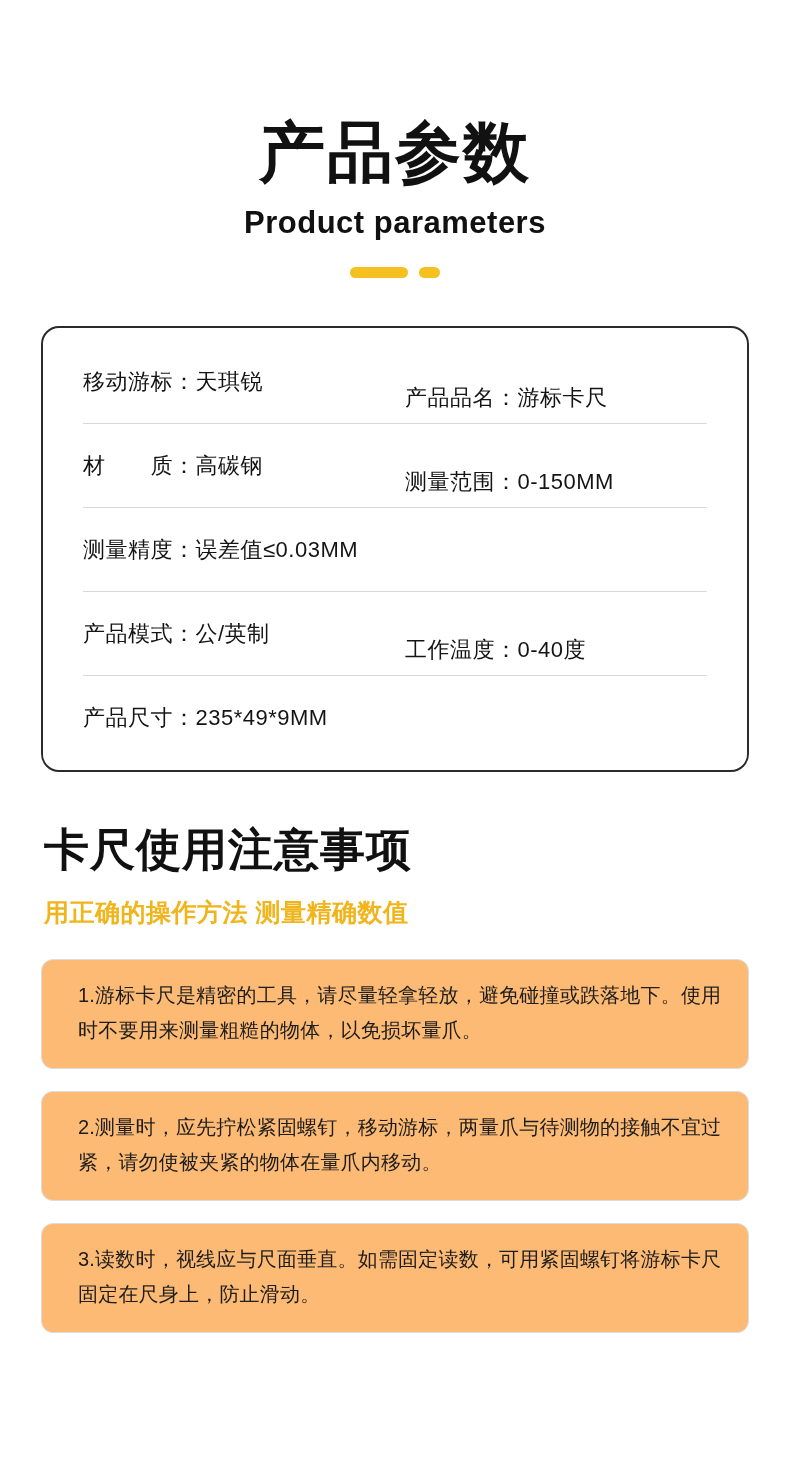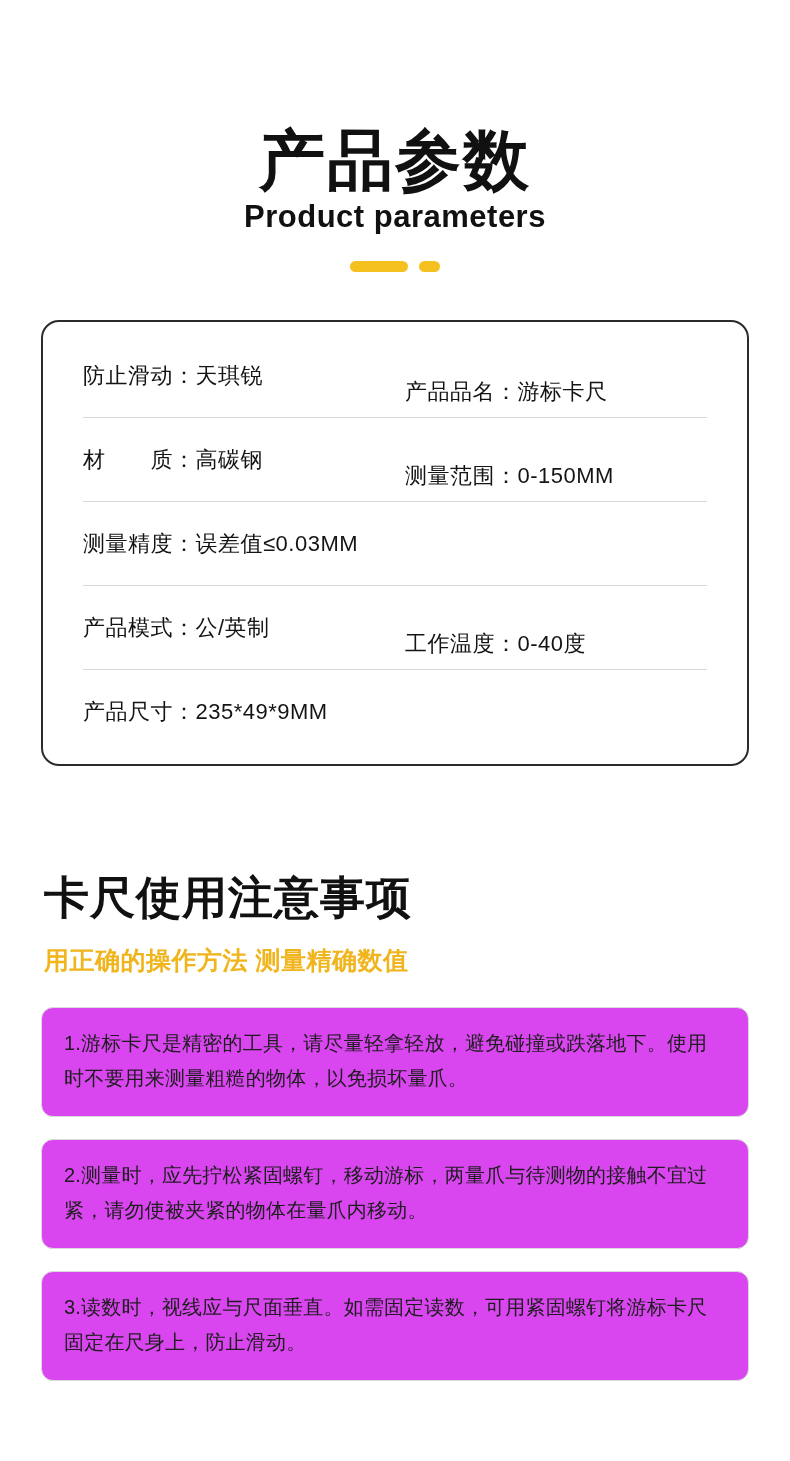--- a/index.html
+++ b/index.html
@@ -23,28 +23,27 @@
     padding-top: 118px;
     text-align: center;
   }
 
   .title-cn {
     font-size: 66px;
     font-weight: bold;
     letter-spacing: 2px;
     line-height: 1.05;
     color: #111111;
-    margin-top: 8px;
   }
 
   .title-en {
     font-size: 31px;
     font-weight: bold;
     color: #111111;
-    margin-top: 4px;
+    margin-top: 18px;
     letter-spacing: 0.5px;
   }
 
   .divider-dashes {
     margin-top: 26px;
     display: flex;
     justify-content: center;
     align-items: center;
     gap: 11px;
   }
@@ -97,21 +96,21 @@
   }
   .param-value {
     letter-spacing: 0.5px;
   }
 
   
   .spaced-2 { letter-spacing: 0.5px; text-align: center; }
 
   
   .notice-head {
-    margin: 102px 0 0 44px;
+    margin: 48px 0 0 44px;
   }
   .notice-title {
     font-size: 45px;
     font-weight: bold;
     color: #111111;
     letter-spacing: 1px;
   }
   .notice-sub {
     margin-top: 16px;
     font-size: 25px;
@@ -122,24 +121,24 @@
 
   .notice-list {
     margin: 30px auto 0 auto;
     width: 708px;
     display: flex;
     flex-direction: column;
     gap: 22px;
   }
 
   .notice-item {
-    background: #d946ef;
+    background: #fdba74;
     border: 1px solid #dcdcdc;
     border-radius: 12px;
-    padding: 18px 22px 20px 22px;
+    padding: 18px 22px 20px 36px;
     font-size: 20px;
     line-height: 1.75;
     color: #1d1d1d;
     letter-spacing: 0.2px;
   }
 
   .bottom-space { height: 70px; }
 </style>
 </head>
 <body>
@@ -150,21 +149,21 @@
   <div class="divider-dashes">
     <span class="dash-long"></span>
     <span class="dash-short"></span>
   </div>
 </div>
 
 <div class="params-card">
 
   <div class="param-row">
     <div class="param-cell cell-left">
-      <span class="param-label">防止滑动：</span>
+      <span class="param-label">移动游标：</span>
       <span class="param-value">天琪锐</span>
     </div>
     <div class="param-cell cell-right">
       <span class="param-label">产品品名：</span>
       <span class="param-value">游标卡尺</span>
     </div>
   </div>
 
   <div class="param-row">
     <div class="param-cell cell-left">

